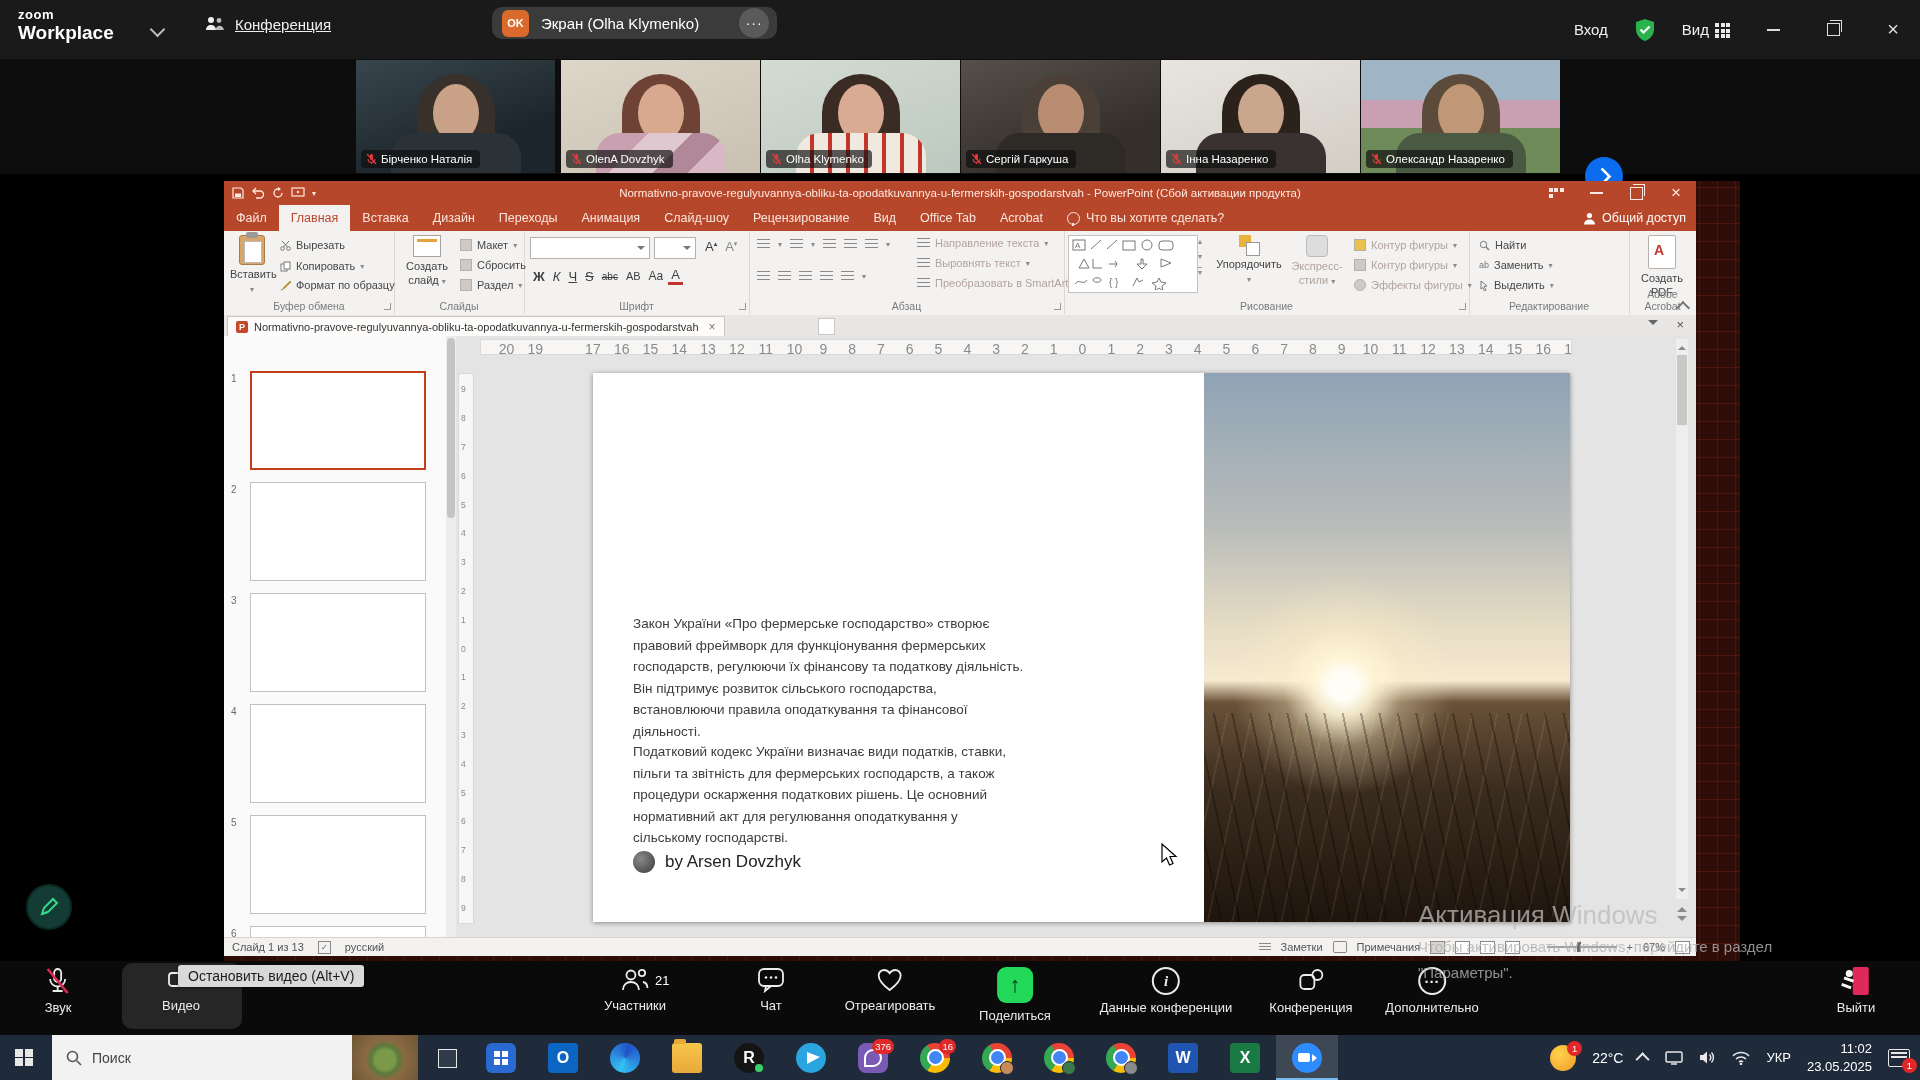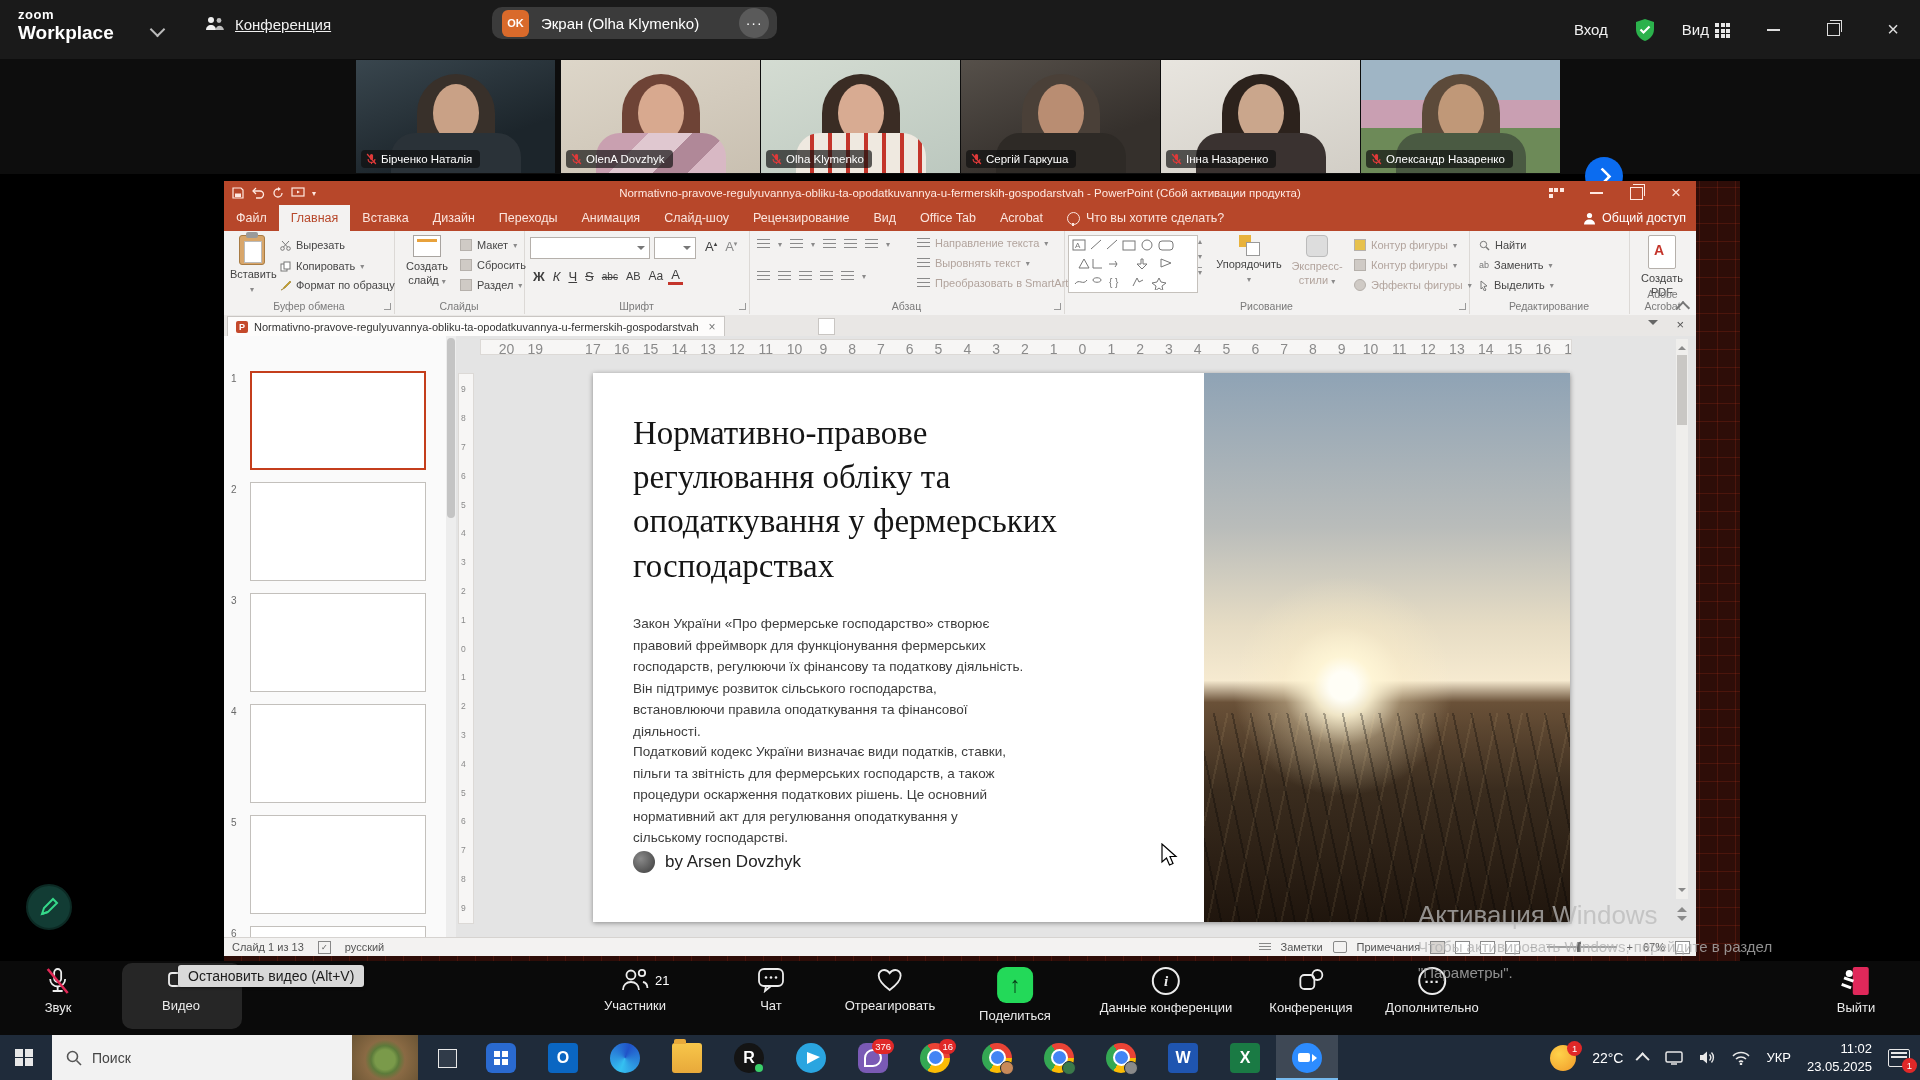--- a/index.html
+++ b/index.html
@@ -785,21 +785,20 @@
             <span style="top: 360.9px;">3</span>
             <span style="top: 389.7px;">4</span>
             <span style="top: 418.5px;">5</span>
             <span style="top: 447.3px;">6</span>
             <span style="top: 476.1px;">7</span>
             <span style="top: 504.9px;">8</span>
             <span style="top: 533.7px;">9</span>
           </div>
 
         <div id="canvas">
-          <div id="slide-title">Нормативно-правове регулювання обліку та оподаткування у фермерських господарствах</div>
           <div id="para1" class="slide-para">Закон України «Про фермерське господарство» створює правовий фреймворк для функціонування фермерських господарств, регулюючи їх фінансову та податкову діяльність. Він підтримує розвиток сільського господарства, встановлюючи правила оподаткування та фінансової діяльності.</div>
           <div id="para2" class="slide-para">Податковий кодекс України визначає види податків, ставки, пільги та звітність для фермерських господарств, а також процедури оскарження податкових рішень. Це основний нормативний акт для регулювання оподаткування у сільському господарстві.</div>
           <div id="byline">
               <span class="bav"></span>
               <span>by Arsen Dovzhyk</span>
             </div>
           <div id="photo">
               <div class="furrows"></div>
             </div>
         </div>

